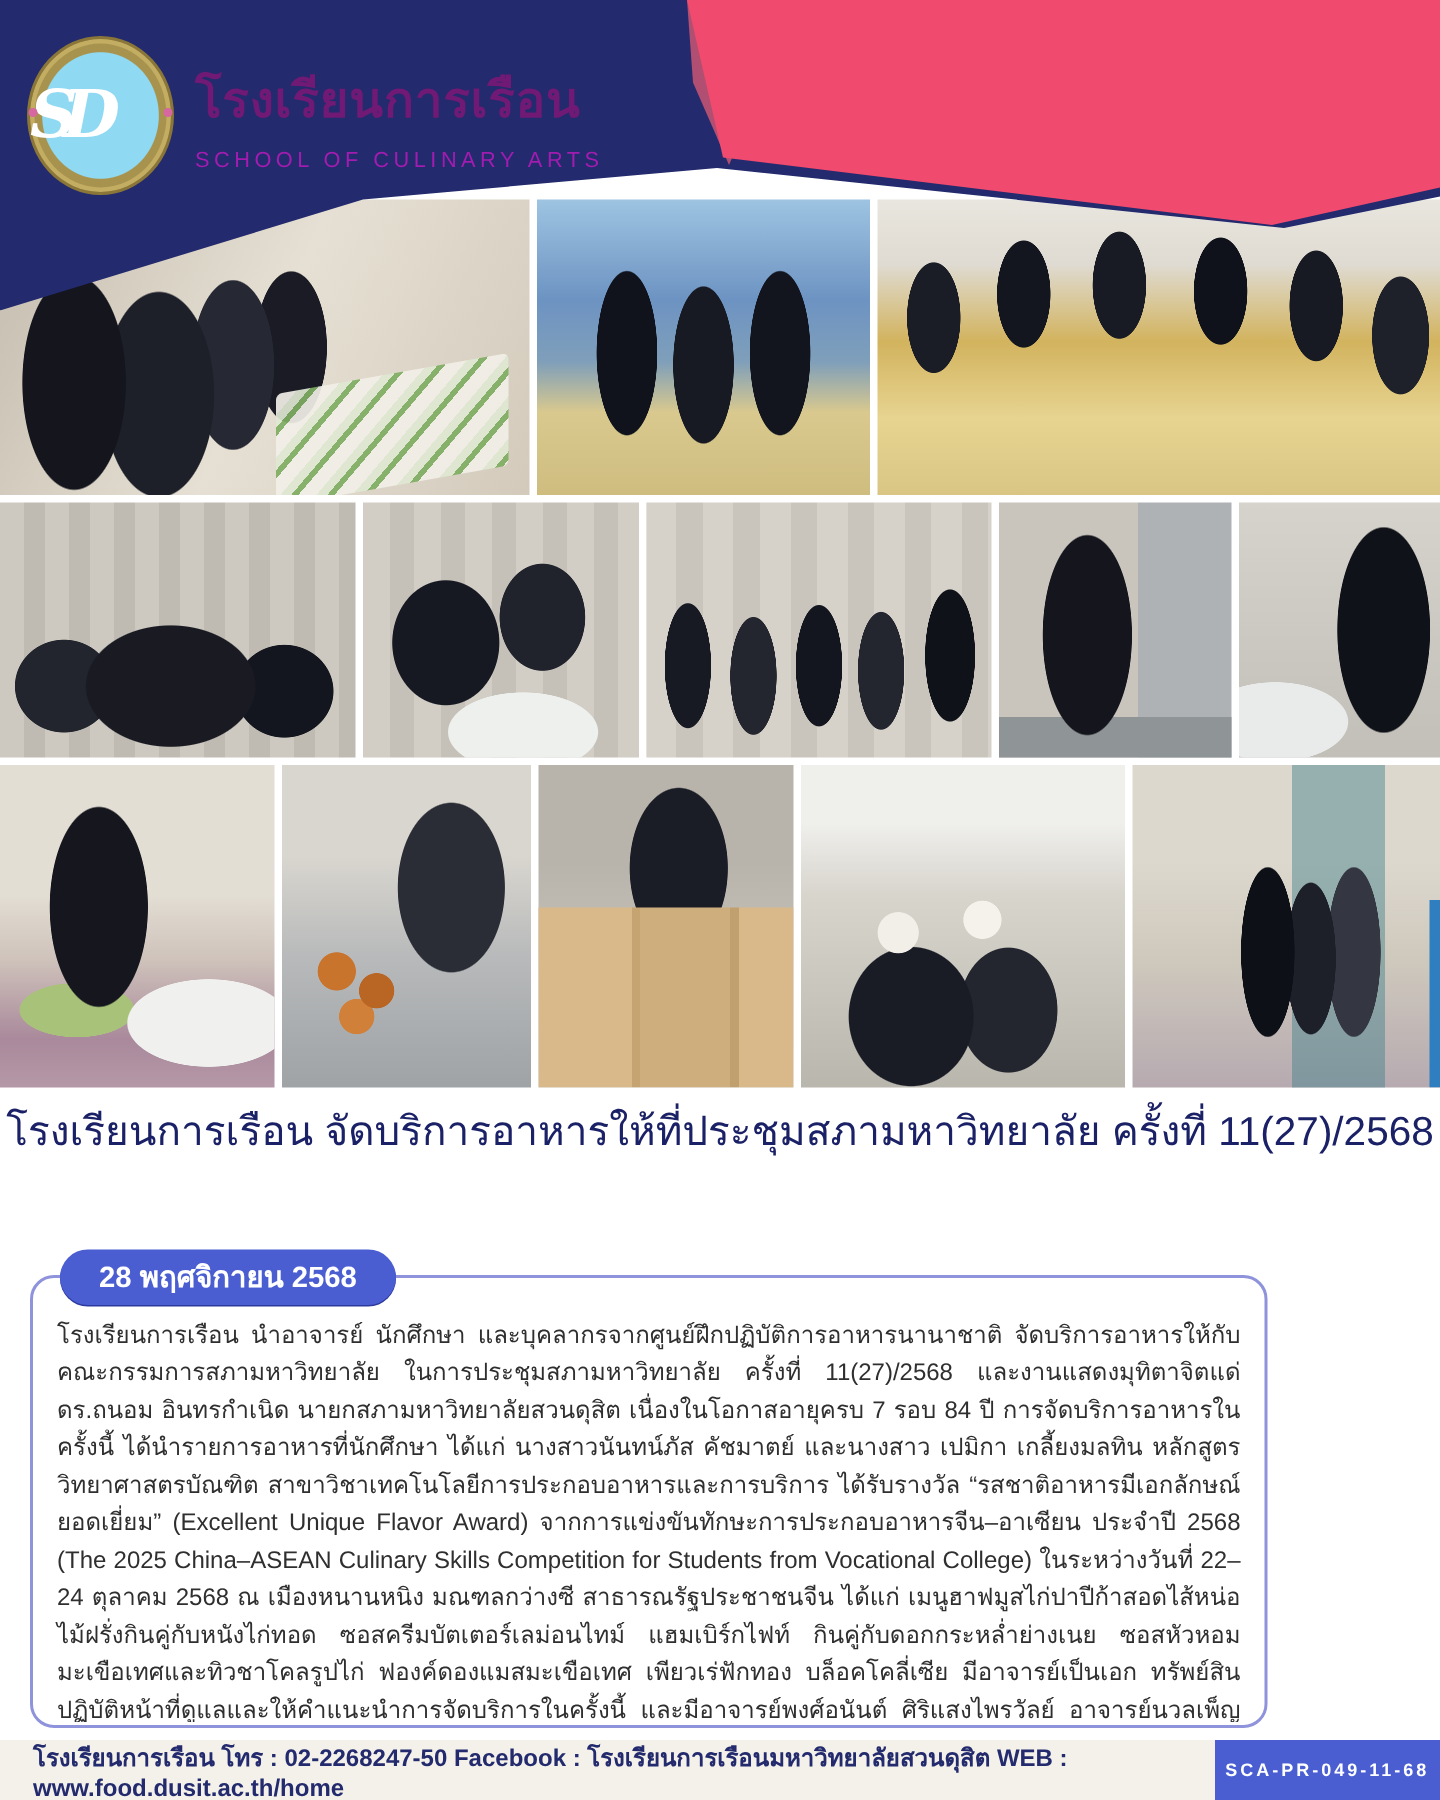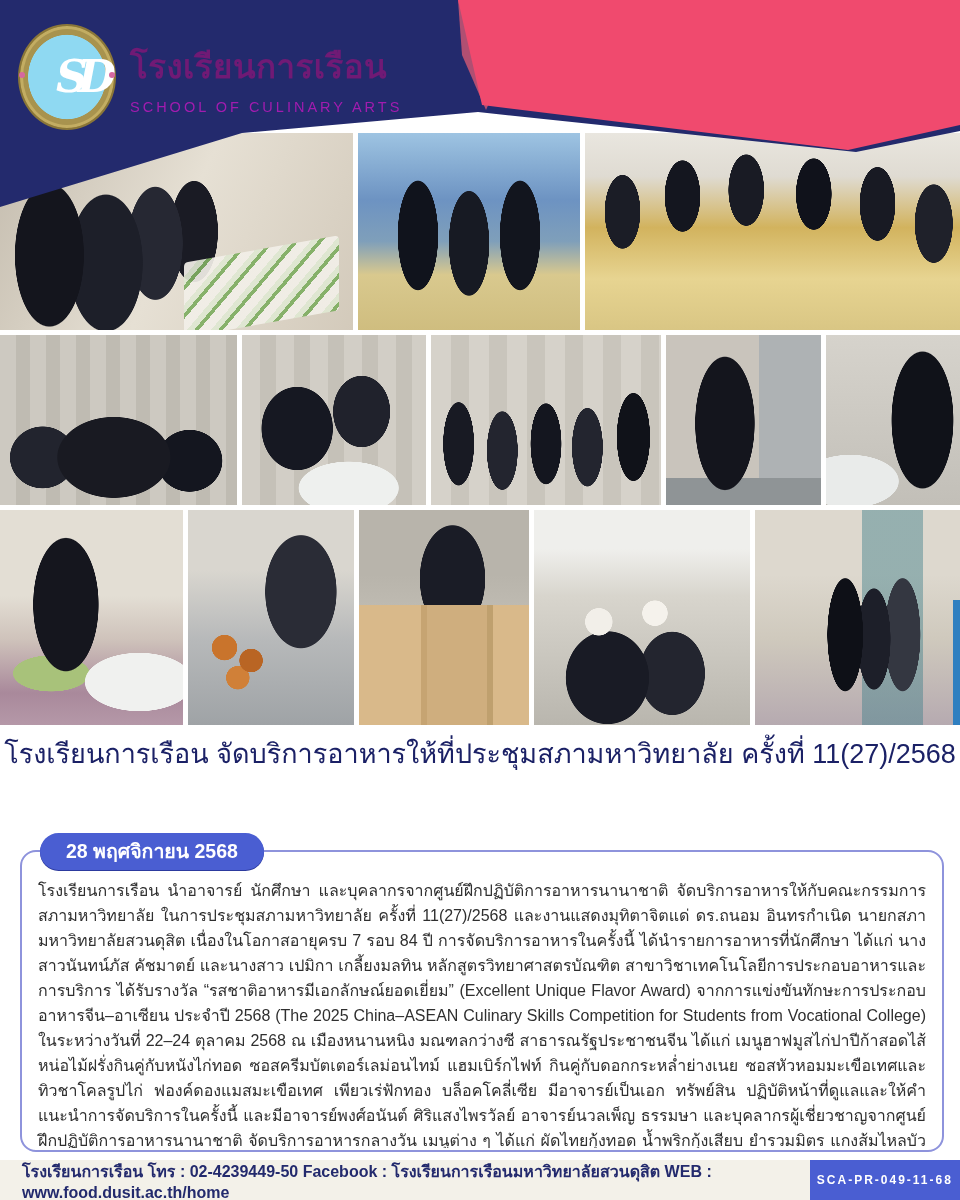--- a/index.html
+++ b/index.html
@@ -12,21 +12,21 @@
     clip-path:polygon(0 0,960px 0,960px 131px,856px 152px,478px 112px,242px 133px,0 207px);}
   .hdr-pink{position:absolute;left:0;top:0;width:960px;height:160px;background:#f04a6e;
     clip-path:polygon(458px 0,960px 0,960px 125px,848px 150px,482px 105px);}
   .hdr-rose{position:absolute;left:0;top:0;width:960px;height:160px;background:#b04f72;
     clip-path:polygon(458px 0,530px 8px,486px 110px,462px 55px);}
 
   
   .brand{position:absolute;left:18px;top:24px;z-index:4;display:flex;align-items:center;gap:14px;}
   .logo{position:relative;width:94px;height:102px;border-radius:50%;
     background:radial-gradient(ellipse at center,#8fd9f2 0 58%,#a8934e 59% 100%);
-    border:2px solid #8a7638;box-shadow:inset 0 0 0 3px #c3ad62;display:flex;align-items:center;justify-content:flex-end;}
+    border:2px solid #8a7638;box-shadow:inset 0 0 0 3px #c3ad62;display:flex;align-items:center;justify-content:flex-start;}
   .logo .mono{font-family:"DejaVu Serif","Liberation Serif",serif;font-style:italic;font-weight:bold;
     color:#ffffff;font-size:44px;line-height:1;letter-spacing:-10px;padding-right:8px;}
   .logo .dot-l,.logo .dot-r{position:absolute;top:46px;width:6px;height:6px;border-radius:50%;background:#d667a0;}
   .logo .dot-l{left:-1px;} .logo .dot-r{right:-1px;}
   .brand-text .th{color:#701a75;font-size:33px;font-weight:bold;letter-spacing:.5px;}
   .brand-text .en{color:#a21caf;font-size:14.5px;letter-spacing:3px;margin-top:6px;}
 
   
   .gallery{position:absolute;left:0;top:133px;width:960px;z-index:1;}
   .g-row{display:flex;gap:5px;margin-bottom:5px;}
@@ -111,21 +111,21 @@
     linear-gradient(90deg,transparent 0 52%,rgba(63,127,138,.45) 52% 82%,transparent 82%),
     linear-gradient(180deg,#ddd8ce 0 30%,#cfc9bd 60%,#b6aab0 100%);}
   .r3e::after{content:"";position:absolute;right:0;top:42%;width:3.5%;height:58%;background:#2f7fc0;}
 
   
   .headline{position:absolute;left:0;top:738px;width:960px;text-align:center;z-index:2;
     color:#1b2166;font-weight:normal;font-size:27px;line-height:32px;}
   .headline div{white-space:nowrap;}
 
   
-  .article{position:absolute;left:20px;top:850px;width:924px;height:302px;z-index:2;
+  .article{position:absolute;left:20px;top:850px;width:825px;height:302px;z-index:2;
     border:2px solid #8e93dc;border-radius:16px;box-sizing:border-box;background:#ffffff;}
   .date-pill{position:absolute;left:18px;top:-19px;height:37px;padding:0 26px;border-radius:19px;
     background:#4a5ed2;color:#ffffff;font-size:19.5px;font-weight:bold;display:flex;align-items:center;
     box-shadow:0 1px 0 #2c3a9e;}
   .article p{margin:0;padding:26px 16px 10px 16px;font-size:16px;line-height:25px;color:#2f2f2f;
     text-align:justify;overflow:hidden;height:260px;}
 
   
   .footer{position:absolute;left:0;bottom:0;width:960px;height:40px;background:#f3f1e9;z-index:2;
     display:flex;align-items:stretch;justify-content:space-between;}
@@ -181,17 +181,17 @@
   <div class="headline">
     <div>โรงเรียนการเรือน จัดบริการอาหารให้ที่ประชุมสภามหาวิทยาลัย ครั้งที่ 11(27)/2568</div>
   </div>
 
   <div class="article">
     <div class="date-pill">28 พฤศจิกายน 2568</div>
     <p>โรงเรียนการเรือน นำอาจารย์ นักศึกษา และบุคลากรจากศูนย์ฝึกปฏิบัติการอาหารนานาชาติ จัดบริการอาหารให้กับคณะกรรมการสภามหาวิทยาลัย ในการประชุมสภามหาวิทยาลัย ครั้งที่ 11(27)/2568 และงานแสดงมุทิตาจิตแด่ ดร.ถนอม อินทรกำเนิด นายกสภามหาวิทยาลัยสวนดุสิต เนื่องในโอกาสอายุครบ 7 รอบ 84 ปี การจัดบริการอาหารในครั้งนี้ ได้นำรายการอาหารที่นักศึกษา ได้แก่ นางสาวนันทน์ภัส คัชมาตย์ และนางสาว เปมิกา เกลี้ยงมลทิน หลักสูตรวิทยาศาสตรบัณฑิต สาขาวิชาเทคโนโลยีการประกอบอาหารและการบริการ ได้รับรางวัล “รสชาติอาหารมีเอกลักษณ์ยอดเยี่ยม” (Excellent Unique Flavor Award) จากการแข่งขันทักษะการประกอบอาหารจีน–อาเซียน ประจำปี 2568 (The 2025 China–ASEAN Culinary Skills Competition for Students from Vocational College) ในระหว่างวันที่ 22–24 ตุลาคม 2568 ณ เมืองหนานหนิง มณฑลกว่างซี สาธารณรัฐประชาชนจีน ได้แก่ เมนูฮาฟมูสไก่ปาปีก้าสอดไส้หน่อไม้ฝรั่งกินคู่กับหนังไก่ทอด ซอสครีมบัตเตอร์เลม่อนไทม์ แฮมเบิร์กไฟท์ กินคู่กับดอกกระหล่ำย่างเนย ซอสหัวหอมมะเขือเทศและทิวชาโคลรูปไก่ ฟองค์ดองแมสมะเขือเทศ เพียวเร่ฟักทอง บล็อคโคลี่เซีย มีอาจารย์เป็นเอก ทรัพย์สิน ปฏิบัติหน้าที่ดูแลและให้คำแนะนำการจัดบริการในครั้งนี้ และมีอาจารย์พงศ์อนันต์ ศิริแสงไพรวัลย์ อาจารย์นวลเพ็ญ ธรรมษา และบุคลากรผู้เชี่ยวชาญจากศูนย์ฝึกปฏิบัติการอาหารนานาชาติ จัดบริการอาหารกลางวัน เมนูต่าง ๆ ได้แก่ ผัดไทยกุ้งทอด น้ำพริกกุ้งเสียบ ยำรวมมิตร แกงส้มไหลบัวปลากระพง ผัดถั่วหวานเห็ดหอม คอหมูย่าง น้ำจิ้มแจ่ว ซาลาเปาแฟนซี ขนมจีบ เค้กมะพร้าวน้ำหอม บานอฟฟี่ เต้าส่วนไอศกรีม ผลไม้ตามฤดูกาล น้ำเก๊กฮวยและน้ำมะตูม จัดขึ้นเมื่อวันที่ 28 พฤศจิกายน 2568 ณ ห้องประชุมลำพอง 1 มหาวิทยาลัยสวนดุสิต</p>
   </div>
 
   <div class="footer">
-    <div class="footer-info">โรงเรียนการเรือน โทร : 02-4239449-50 Facebook : โรงเรียนการเรือนมหาวิทยาลัยสวนดุสิต WEB : www.food.dusit.ac.th/home</div>
+    <div class="footer-info">โรงเรียนการเรือน โทร : 02-2268247-50 Facebook : โรงเรียนการเรือนมหาวิทยาลัยสวนดุสิต WEB : www.food.dusit.ac.th/home</div>
     <div class="footer-code">SCA-PR-049-11-68</div>
   </div>
 
 </div>
 
 </body></html>

